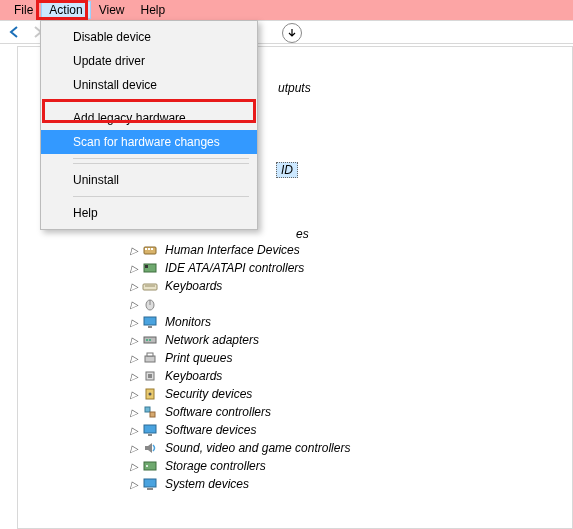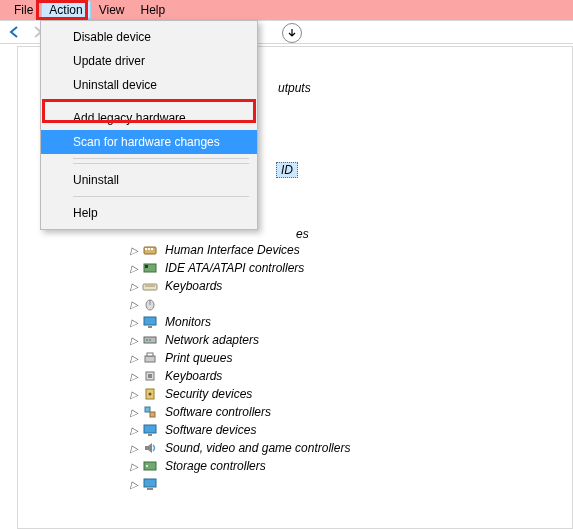--- a/index.html
+++ b/index.html
@@ -354,16 +354,17 @@
         <span class="tree-label">Storage controllers</span>
       </div>
       <div class="tree-row">
         <span class="expand">▷</span>
         <span class="dev-icon">
             <svg width="16" height="16" viewBox="0 0 16 16">
               <rect x="2" y="3" width="12" height="8" fill="#4aa3df" stroke="#2a6a96"></rect>
               <rect x="5" y="12" width="6" height="2" fill="#888"></rect>
             </svg>
           </span>
+        <span class="tree-label">System devices</span>
       </div>
     </div>
   </div>
 </div>
 
 </body></html>

